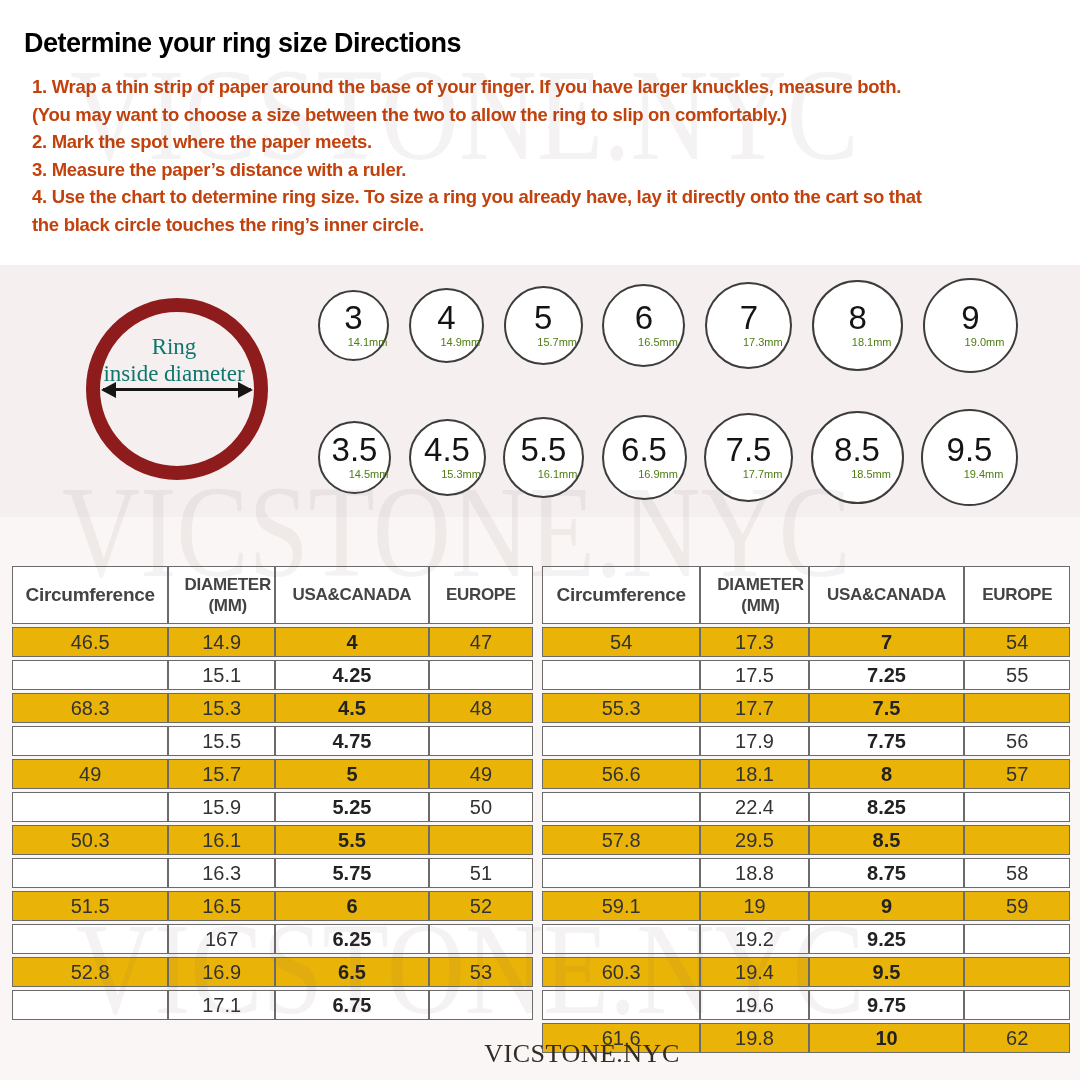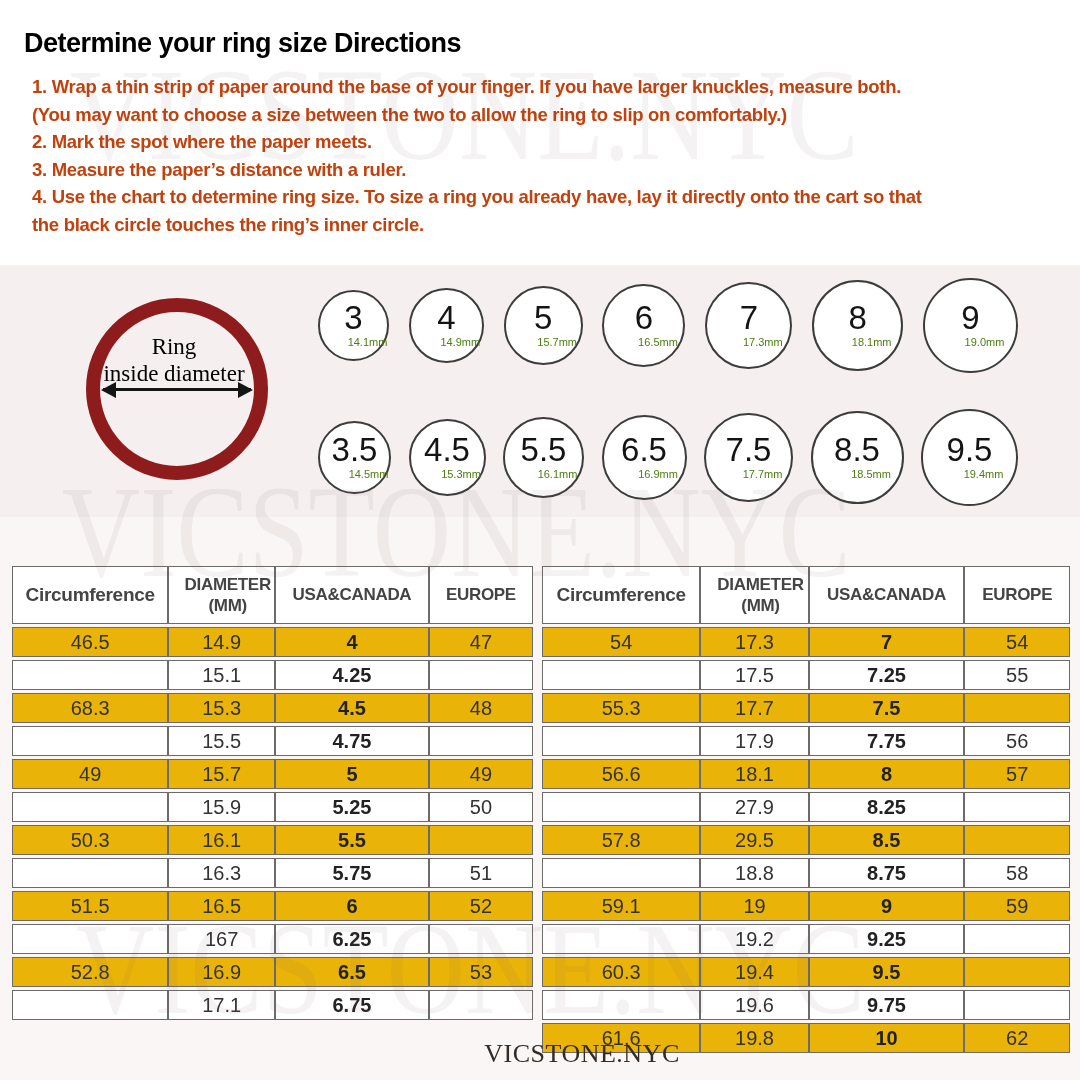--- a/index.html
+++ b/index.html
@@ -9,21 +9,21 @@
   .section-top{position:relative;width:100%;height:263px;background:#ffffff;}
   .title{margin:2px;padding:26px 0 0 22px;font-size:27px;font-weight:bold;color:#000000;letter-spacing:-0.5px;}
   .instructions{margin:14px 0 0 32px;}
   .instr-line{font-size:18.5px;font-weight:bold;color:#c2410c;line-height:27.5px;
               letter-spacing:-0.3px;white-space:nowrap;}
   
   .band{position:relative;width:100%;height:252px;background:#f5efef;}
   .ring-diagram{position:absolute;left:86px;top:33px;width:154px;height:154px;
                 border:14px solid #8e1c1c;border-radius:50%;}
   .ring-label{position:absolute;left:0;right:6px;bottom:51%;text-align:center;
-              font-family:"Liberation Serif",serif;font-size:23px;color:#000000;line-height:1.18;margin-top:32px;}
+              font-family:"Liberation Serif",serif;font-size:23px;color:#0f766e;line-height:1.18;margin-top:32px;}
   .diameter-arrow{position:absolute;left:3px;right:3px;top:50%;height:3px;margin-top:-1px;background:#151515;}
   .diameter-arrow::before,.diameter-arrow::after{content:"";position:absolute;top:50%;width:0;height:0;
       border-top:8px solid transparent;border-bottom:8px solid transparent;transform:translateY(-50%);}
   .diameter-arrow::before{left:-2px;border-right:15px solid #151515;}
   .diameter-arrow::after{right:-2px;border-left:15px solid #151515;}
   .circles-area{position:absolute;left:318px;width:700px;top:0;bottom:0;
                 display:flex;flex-direction:column;justify-content:center;gap:14px;}
   .circle-row{display:flex;justify-content:space-between;align-items:center;height:118px;}
   .size-circle{background:#ffffff;border:2px solid #3c3c3c;border-radius:50%;box-sizing:border-box;
                display:flex;flex-direction:column;align-items:center;justify-content:center;}
@@ -282,21 +282,21 @@
             <td>56</td>
           </tr>
           <tr class="shaded">
             <td>56.6</td>
             <td>18.1</td>
             <td class="bold-col">8</td>
             <td>57</td>
           </tr>
           <tr class="plain">
             <td></td>
-            <td>27.9</td>
+            <td>22.4</td>
             <td class="bold-col">8.25</td>
             <td></td>
           </tr>
           <tr class="shaded">
             <td>57.8</td>
             <td>29.5</td>
             <td class="bold-col">8.5</td>
             <td></td>
           </tr>
           <tr class="plain">

